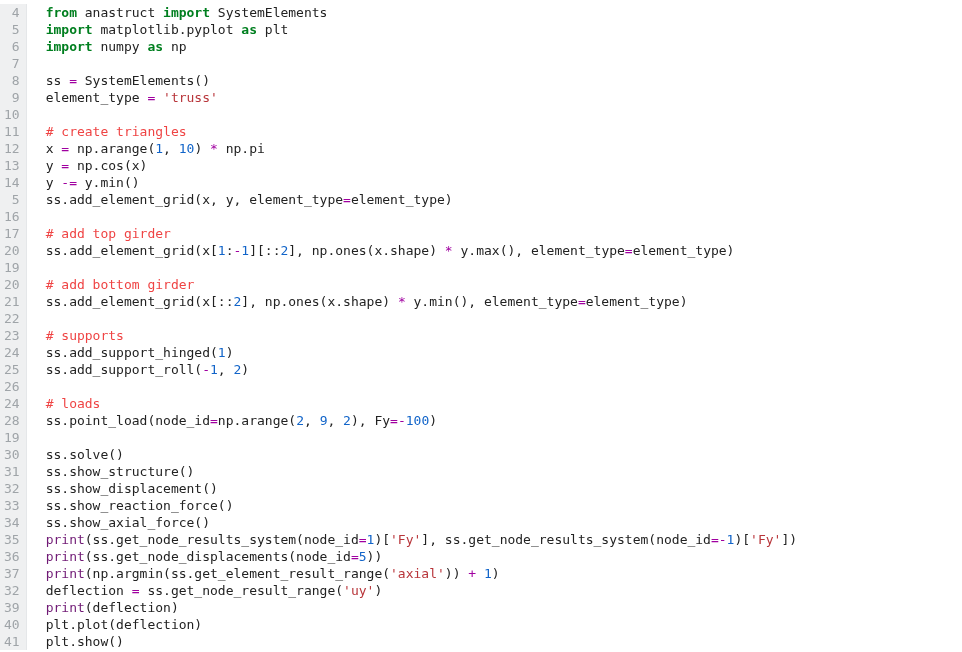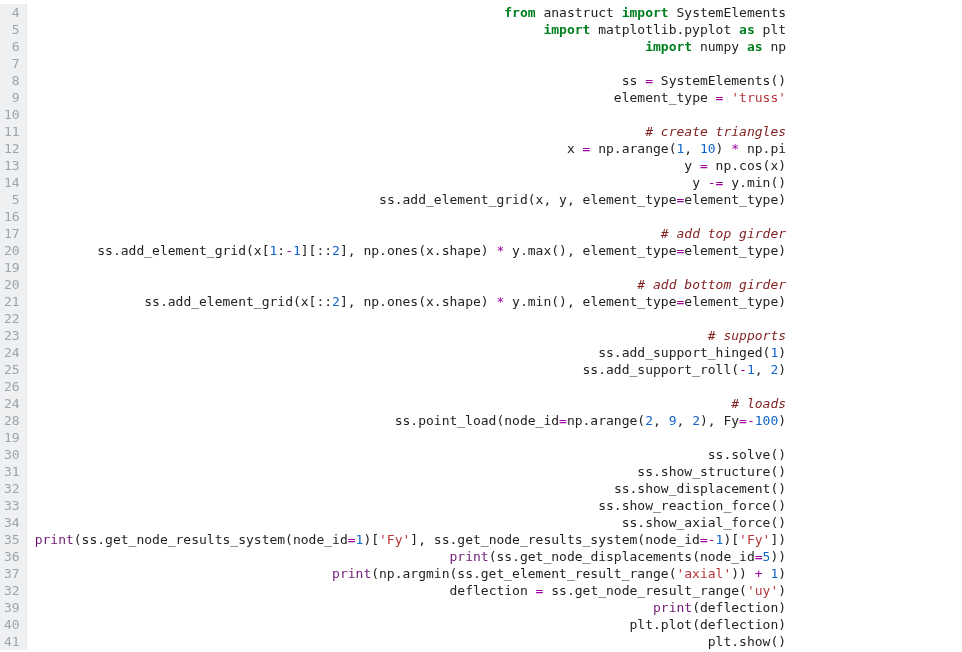--- a/index.html
+++ b/index.html
@@ -18,29 +18,28 @@
   .gutter {
     background: #eff0f1;
     color: #9fa4a8;
     text-align: right;
     padding: 0 6px 0 4px;
     user-select: none;
     border-right: 1px solid #e5e7e9;
   }
   .gutter div { height: 17px; }
   .code {
-    padding-left: 8px;
+    padding-left: 19px;
     white-space: pre;
-    text-align: right;
   }
   .code div.line { height: 17px; }
   .kw   { color: #007f1f; font-weight: bold; }   
   .num  { color: #1164c9; }                       
   .str  { color: #b8353a; }                       
-  .com  { color: #7f1d1d; font-style: italic; }   
+  .com  { color: #ef4444; }   
   .fn   { color: #701a75; }                          
   .opc  { color: #a000a0; }                       
 </style>
 </head>
 <body>
 
 <div class="code-container">
   <div class="gutter" id="gutter">
       <div>4</div>
       <div>5</div>

